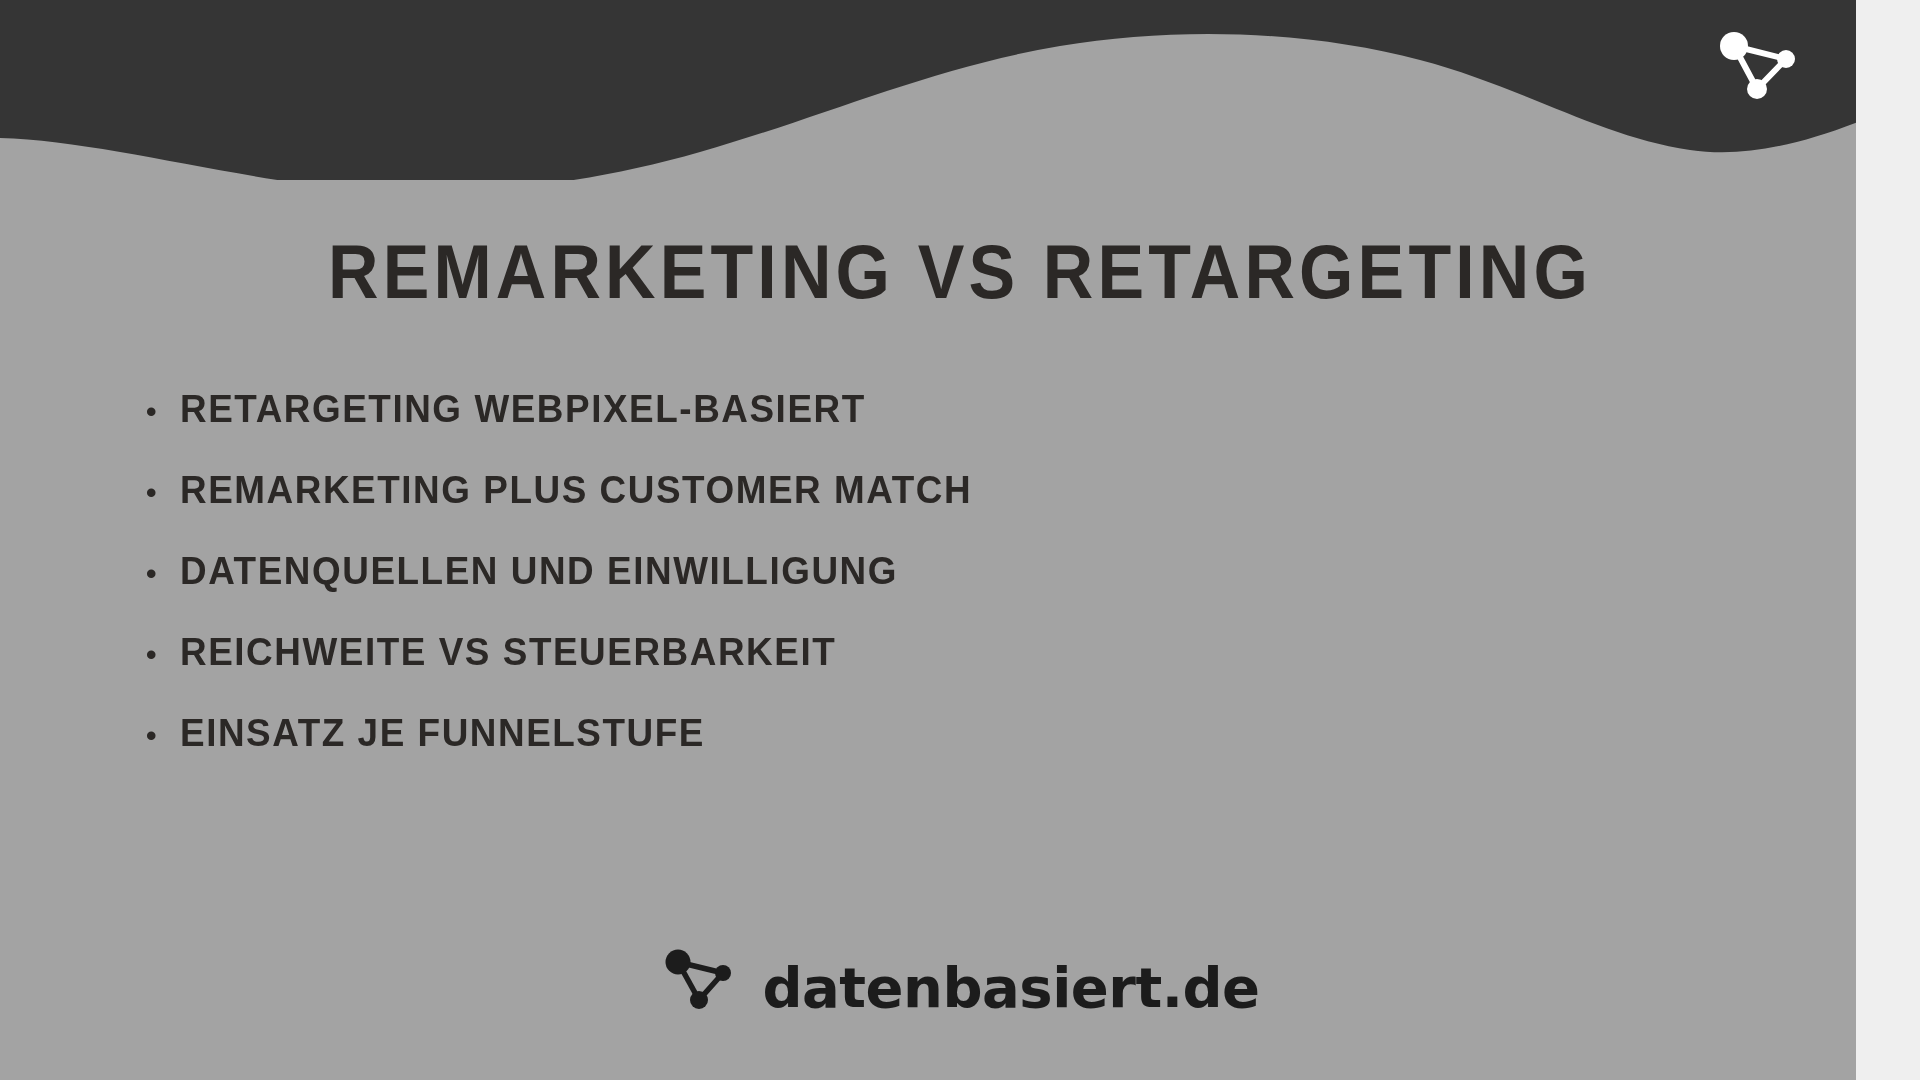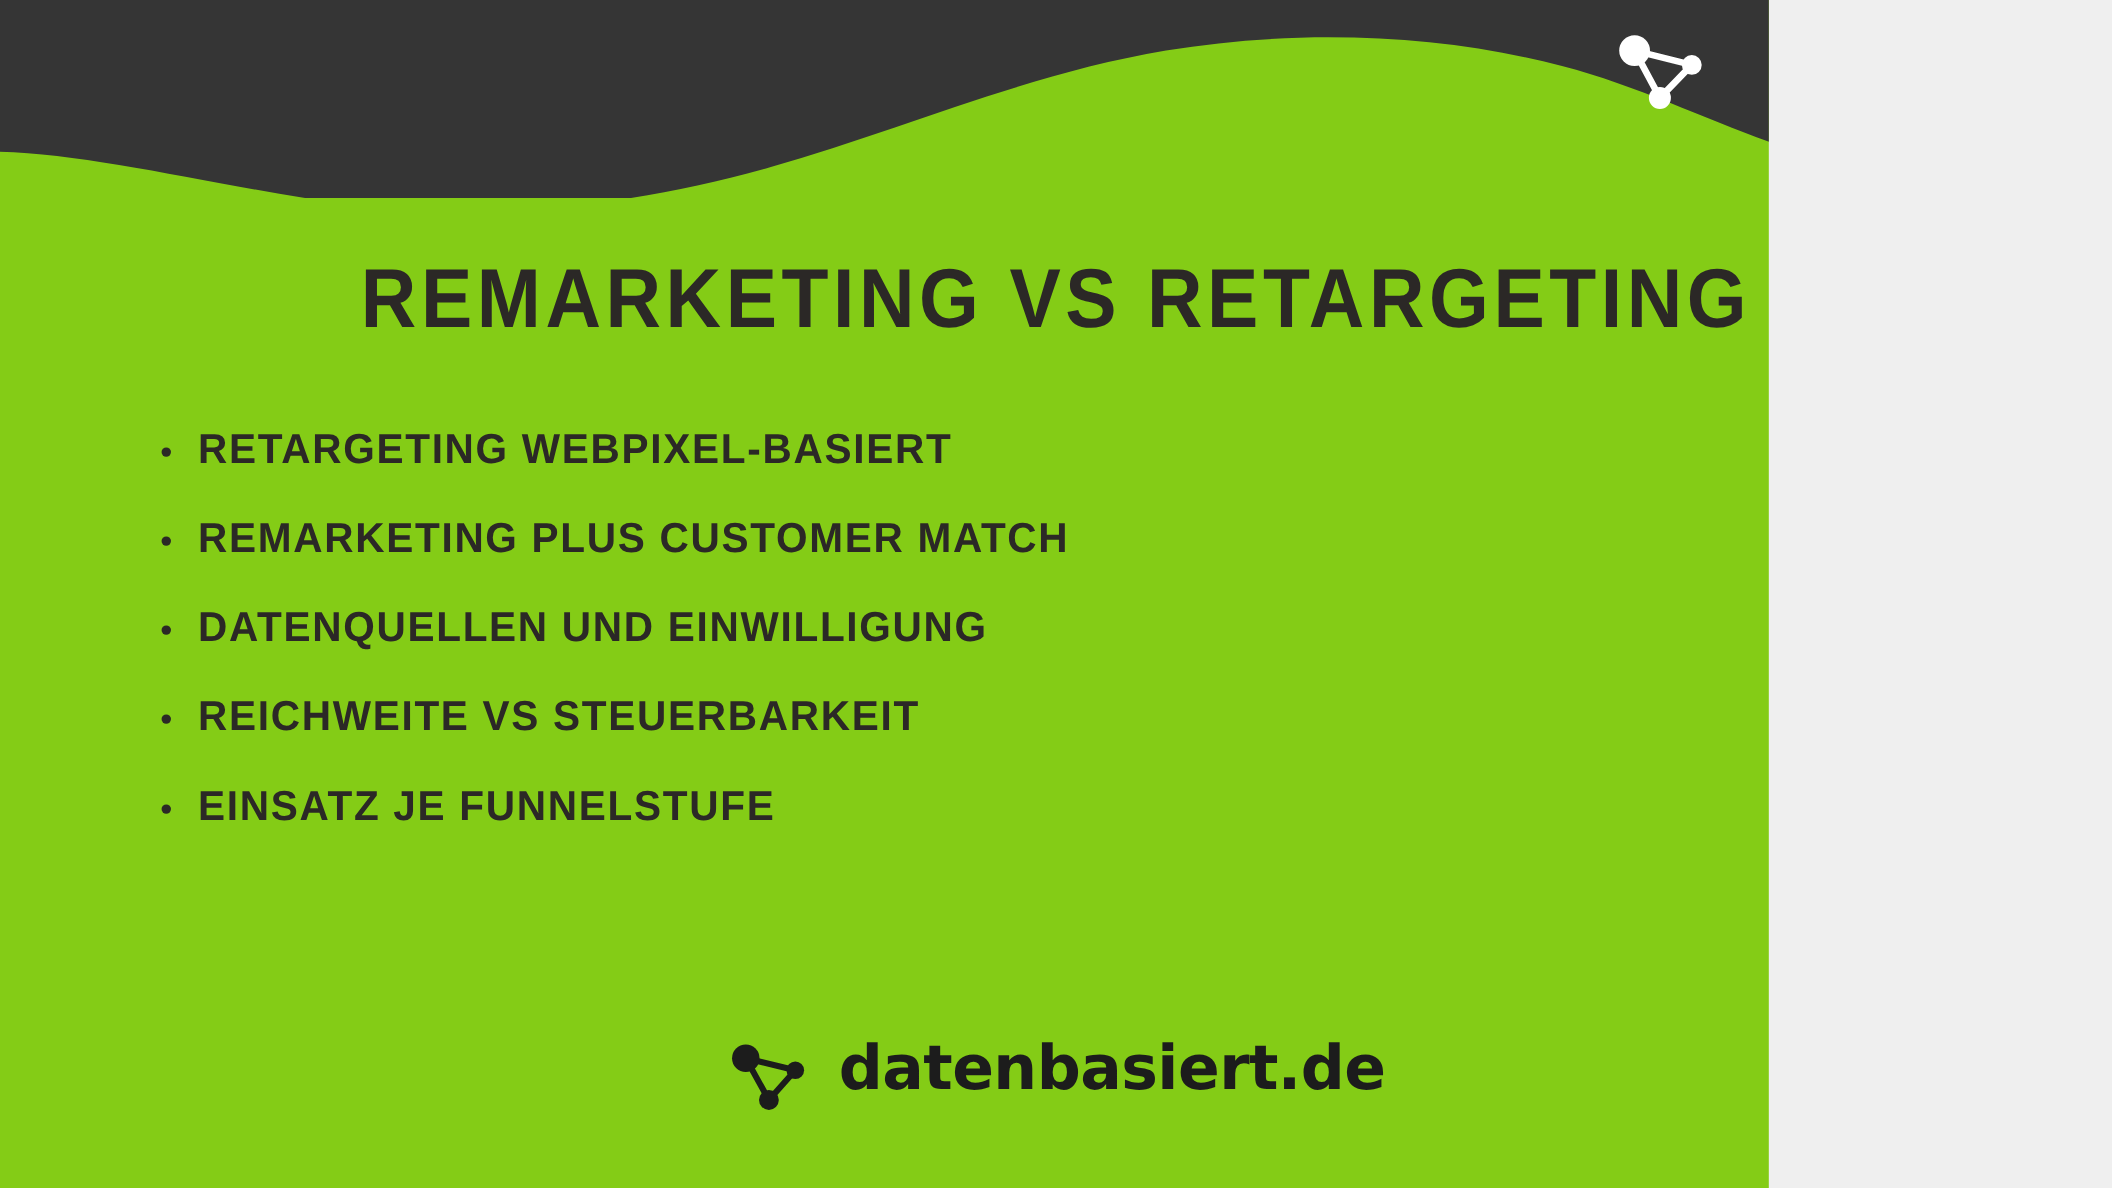--- a/index.html
+++ b/index.html
@@ -11,23 +11,23 @@
     width: 1920px;
     height: 1080px;
     background: #efefef;
     font-family: "Liberation Sans", "DejaVu Sans", sans-serif;
     overflow: hidden;
     position: relative;
   }
 
   .slide {
     position: relative;
-    width: 1608px;
+    width: 1856px;
     height: 1080px;
-    background: #84cc16;
+    background: #a3a3a3;
     overflow: hidden;
   }
 
   
   .header-band {
     position: absolute;
     top: 0;
     left: 0;
     width: 1920px;
     height: 180px;
@@ -109,21 +109,21 @@
     transform-origin: 0 50%;
   }
 
   
   .footer-brand {
     position: absolute;
     top: 944px;
     left: 0;
     width: 1920px;
     display: flex;
-    align-items: flex-start;
+    align-items: flex-end;
     justify-content: center;
     gap: 22px;
     z-index: 2;
   }
   .footer-logo {
     flex: 0 0 auto;
     width: 80px;
     height: 72px;
   }
   .footer-logo svg {

